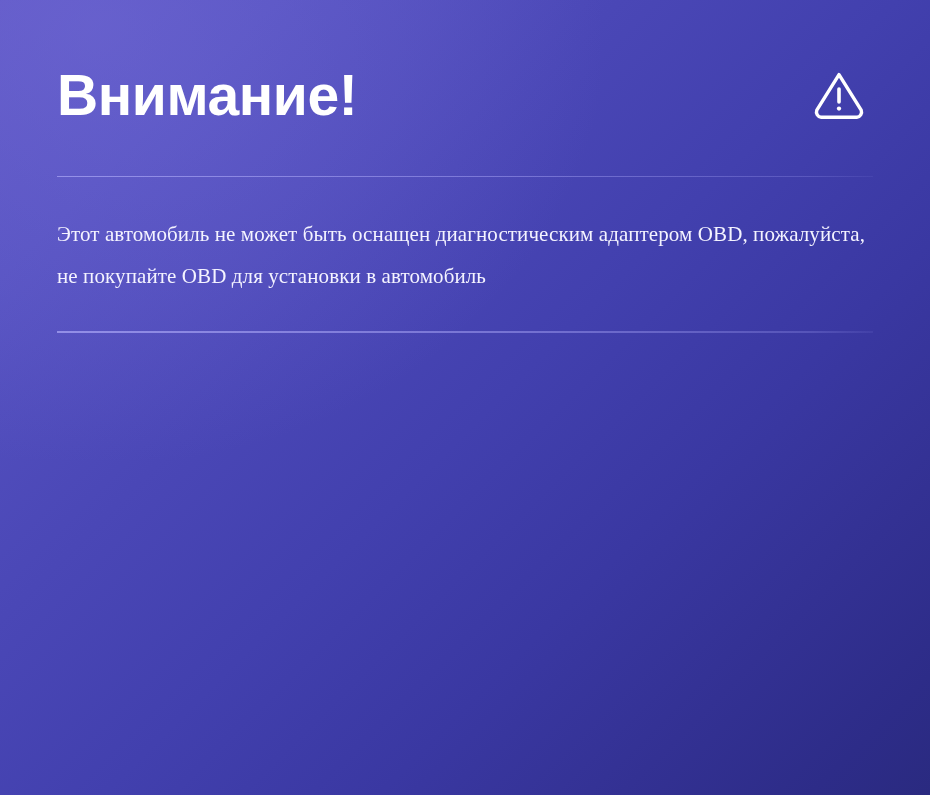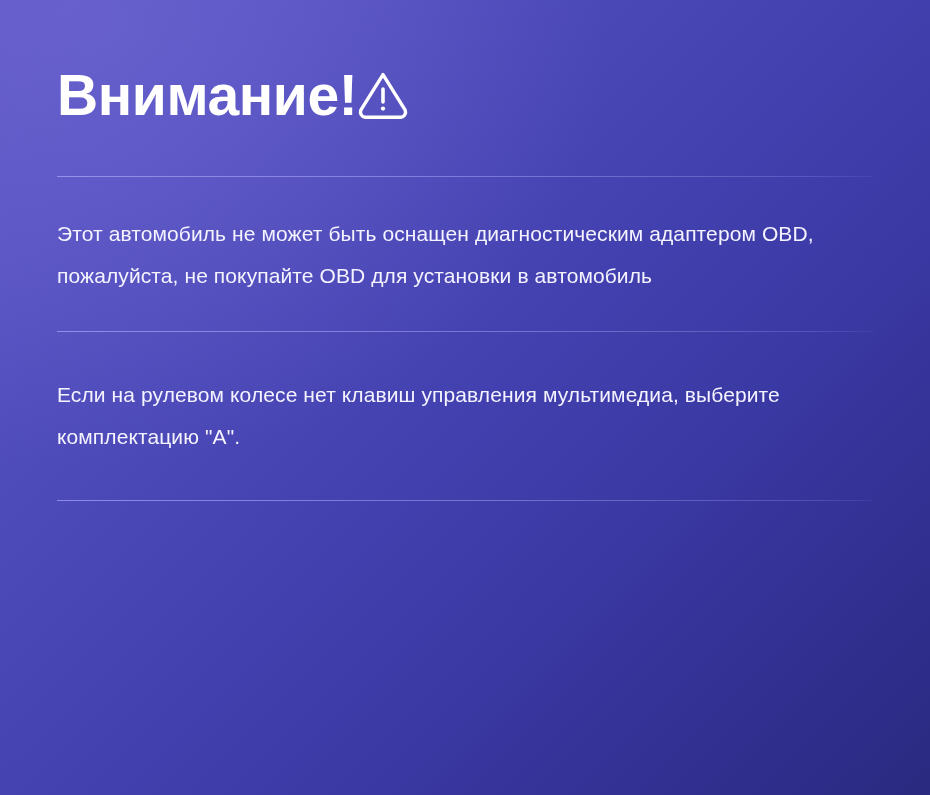--- a/index.html
+++ b/index.html
@@ -53,21 +53,21 @@
   .content {
     position: relative;
     z-index: 2;
     padding: 0 57px;
   }
 
   
   .header {
     display: flex;
     align-items: center;
-    justify-content: flex-start;
+    justify-content: space-between;
     height: 176px;
     padding-top: 16px;
     box-sizing: border-box;
   }
 
   .title {
     margin: 0;
     color: #ffffff;
     font-size: 57px;
     line-height: 1.05;
@@ -93,20 +93,21 @@
                 rgba(160,156,240,0.55) 55%,
                 rgba(150,147,235,0.30) 92%,
                 rgba(150,147,235,0.10) 100%);
     border: 0;
     margin: 0;
   }
 
   
   .para-block {
     padding: 36px 0 34px 0;
+    font-family: Liberation Serif, serif;
   }
 
   .para-block.block-2 { padding: 42px 0 42px 0; }
   .para-block.block-3 { padding: 42px 0 44px 0; }
 
   .para {
     margin: 0;
     color: #f4f3ff;
     font-size: 21px;
     line-height: 42px;
@@ -145,21 +146,18 @@
     </div>
 
     <hr class="divider">
 
     <div class="para-block block-1">
       <p class="para">Этот автомобиль не может быть оснащен диагностическим адаптером OBD, пожалуйста, не покупайте OBD для установки в автомобиль</p>
     </div>
 
     <hr class="divider">
 
-    <div class="para-block block-2">
-      <p class="para">Если на рулевом колесе нет клавиш управления мультимедиа, выберите комплектацию "A".</p>
-    </div>
 
     <hr class="divider">
 
 
   </div>
 </div>
 
 </body></html>

